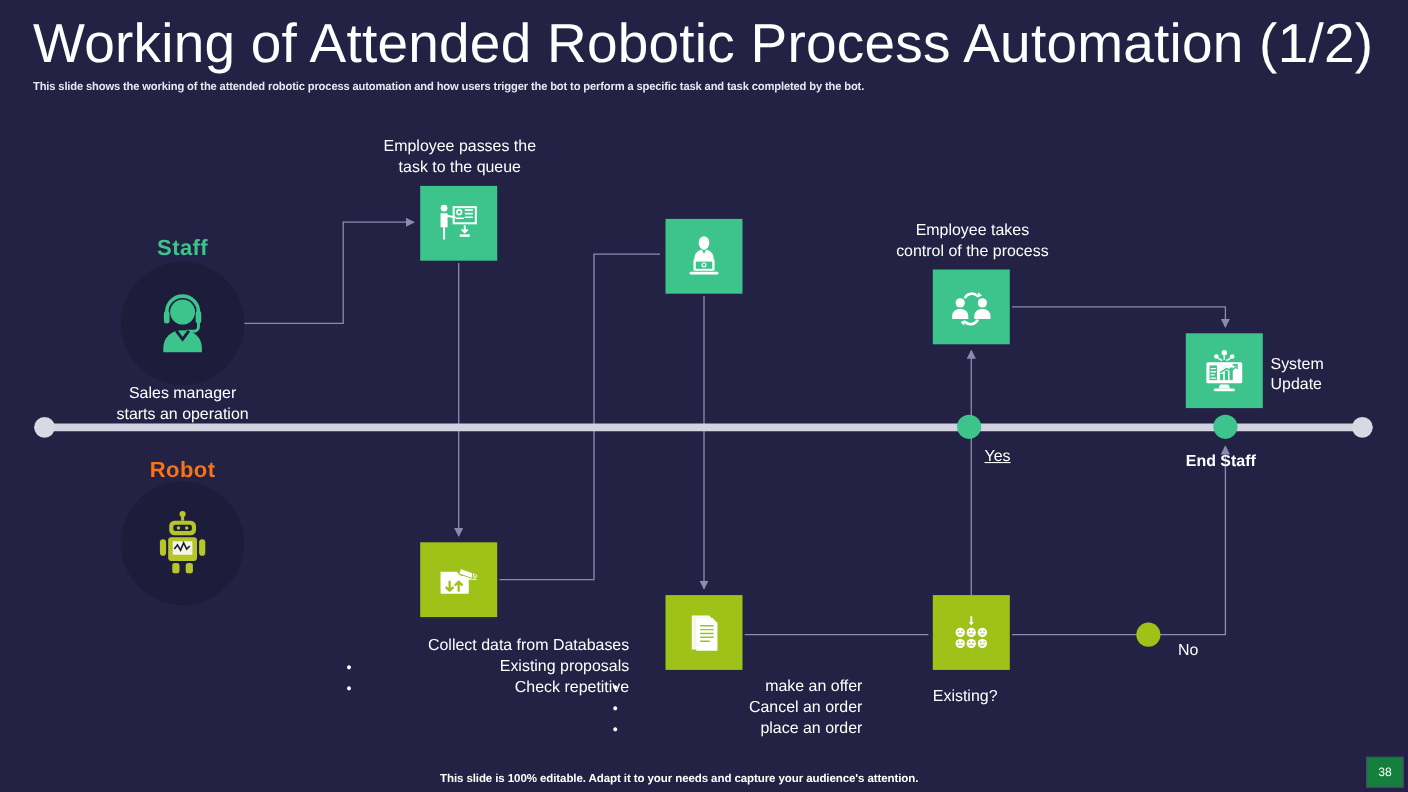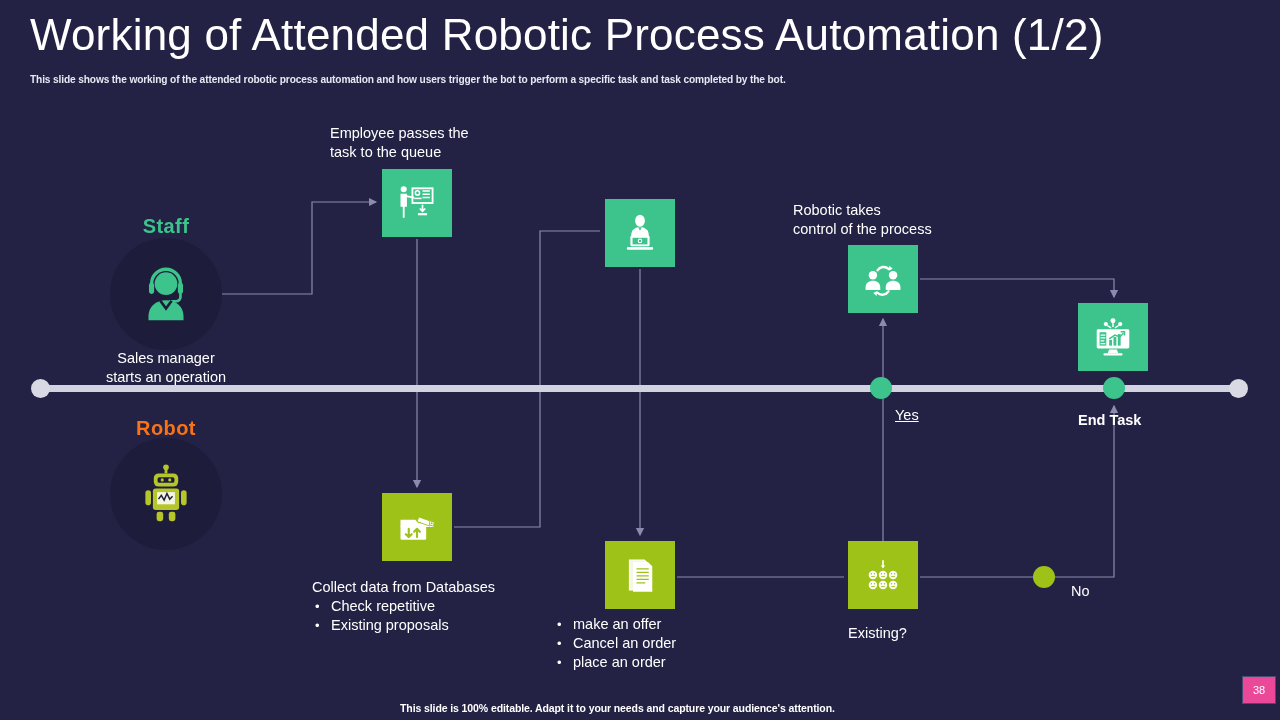--- a/index.html
+++ b/index.html
@@ -10,21 +10,21 @@
     overflow: hidden;
   }
   #slide {
     position: relative;
     width: 1280px; height: 720px;
     background: #232244;
   }
   
   .title {
     position: absolute; left: 30px; top: 10px;
-    font-size: 44px; font-weight: 300; color: #ffffff;
+    font-size: 50px; font-weight: 300; color: #ffffff;
     letter-spacing: 0.2px; white-space: nowrap;
   }
   .subtitle {
     position: absolute; left: 30px; top: 73px;
     font-size: 10.5px; color: #e8e8f2; font-weight: 600;
     letter-spacing: -0.15px; white-space: nowrap;
     transform: scaleX(0.97); transform-origin: left center;
   }
   
   .timeline {
@@ -52,21 +52,21 @@
   .lane-label {
     position: absolute; font-size: 20px; font-weight: 700; letter-spacing: 0.4px;
   }
   .lane-staff { left: 110px; top: 215px; width: 112px; text-align: center; color: #3cc48c; }
   .lane-robot { left: 110px; top: 417px; width: 112px; text-align: center; color: #f97316; }
 
   .caption {
     position: absolute; color: #ffffff; font-size: 14.5px; line-height: 19px;
     text-align: center;
   }
-  .caption-left { text-align: left; }
+  .caption-left { text-align: right; }
 
   
   .tile {
     position: absolute; display: flex; align-items: center; justify-content: center;
   }
   .tile.green { background: #3cc48c; }
   .tile.olive { background: #9fc219; }
 
   .tile-queue   { left: 382px; top: 169px; width: 70px; height: 68px; }
   .tile-verify  { left: 605px; top: 199px; width: 70px; height: 68px; }
@@ -74,40 +74,40 @@
   .tile-system  { left: 1078px; top: 303px; width: 70px; height: 68px; }
   .tile-collect { left: 382px; top: 493px; width: 70px; height: 68px; }
   .tile-writing { left: 605px; top: 541px; width: 70px; height: 68px; }
   .tile-excep   { left: 848px; top: 541px; width: 70px; height: 68px; }
 
   
   #wires { position: absolute; left: 0; top: 0; width: 1280px; height: 720px; pointer-events: none; }
 
   
   .lbl { position: absolute; color: #ffffff; font-size: 14.5px; line-height: 19px; }
-  .lbl.center { }
+  .lbl.center { text-align: center; }
   .bullets { list-style: none; margin: 0; padding: 0; }
   .bullets li { position: relative; padding-left: 19px; }
   .bullets li::before {
     content: "\2022"; position: absolute; left: 3px; top: 0; color: #ffffff; font-size: 13px;
   }
   .bold { font-weight: 700; }
 
   
   .footer-bar {
     position: absolute; left: 0; bottom: 0; width: 1280px; height: 30px;
     background: #232244;
   }
   .footer-text {
     position: absolute; left: 400px; bottom: 6px;
     font-size: 10.5px; color: #ffffff; font-weight: 600; letter-spacing: -0.1px;
   }
   .page-badge {
-    position: absolute; right: 4px; bottom: 16px; width: 34px; height: 28px;
-    background: #ec4899; border: 1px solid #4a4a75;
+    position: absolute; right: 4px; bottom: 4px; width: 34px; height: 28px;
+    background: #15803d; border: 1px solid #4a4a75;
     display: flex; align-items: center; justify-content: center;
     color: #ffffff; font-size: 11px;
   }
 </style>
 </head>
 <body>
 
 <div id="slide">
 
   <div class="title">Working of Attended Robotic Process Automation (1/2)</div>
@@ -140,21 +140,21 @@
   </svg>
 
   <div class="timeline"></div>
   <div class="node node-start"></div>
   <div class="node node-end"></div>
   <div class="node node-yes"></div>
   <div class="node node-endtask"></div>
   <div class="node node-no"></div>
 
   <div class="lbl" style="left:895px; top:406px;text-decoration:underline;">Yes</div>
-  <div class="lbl bold" style="left:1078px; top:411px;">End Task</div>
+  <div class="lbl bold" style="left:1078px; top:411px;">End Staff</div>
   <div class="lbl" style="left:1071px; top:582px;">No</div>
 
   <div class="lane-staff lane-label">Staff</div>
   <div class="avatar avatar-staff">
     <svg width="66" height="66" viewBox="0 0 64 64">
       <circle cx="32" cy="22" r="11" fill="#3cc48c"></circle>
       <path d="M18 22a14 14 0 0 1 28 0" fill="none" stroke="#3cc48c" stroke-width="3.2" stroke-linecap="round"></path>
       <rect x="15.5" y="21" width="5" height="11" rx="2.4" fill="#3cc48c"></rect>
       <rect x="43.5" y="21" width="5" height="11" rx="2.4" fill="#3cc48c"></rect>
       <path d="M46 31.5v3.5a4 4 0 0 1-4 4h-6" fill="none" stroke="#3cc48c" stroke-width="2.6" stroke-linecap="round"></path>
@@ -210,21 +210,21 @@
       <path d="M14 26c0-5.5 4.5-9 10-9s10 3.5 10 9v2H14z" fill="#ffffff"></path>
       <path d="M22 17.5l2 4 2-4" fill="#3cc48c"></path>
       <rect x="13" y="27" width="22" height="12" rx="1.5" fill="#ffffff"></rect>
       <rect x="15.5" y="29.5" width="17" height="7.5" fill="#3cc48c"></rect>
       <circle cx="24" cy="33" r="2" fill="none" stroke="#ffffff" stroke-width="1.2"></circle>
       <rect x="9" y="40" width="30" height="3" rx="1.4" fill="#ffffff"></rect>
     </svg>
   </div>
 
   <div class="lbl center" style="left:793px; top:201px; width:182px;">
-    <span>Robotic takes</span><br>
+    <span>Employee takes</span><br>
     <span>control of the process</span>
   </div>
   <div class="tile green tile-control">
     <svg width="44" height="44" viewBox="0 0 48 48">
       <circle cx="13" cy="20" r="4.6" fill="#ffffff"></circle>
       <path d="M5 33c0-4.4 3.6-7 8-7s8 2.6 8 7v3H5z" fill="#ffffff"></path>
       <circle cx="35" cy="20" r="4.6" fill="#ffffff"></circle>
       <path d="M27 33c0-4.4 3.6-7 8-7s8 2.6 8 7v3H27z" fill="#ffffff"></path>
       <path d="M18 14.5c2.5-4 8.5-5 12-1.5" fill="none" stroke="#ffffff" stroke-width="2.6" stroke-linecap="round"></path>
       <path d="M31 9.5l3.6 3.2-4.3 2.3z" fill="#ffffff"></path>
@@ -244,37 +244,41 @@
       <path d="M11 22h5M11 25h5M11 28h4M11 31h5" stroke="#ffffff" stroke-width="1.3"></path>
       <rect x="20" y="27" width="3" height="6" fill="#3cc48c"></rect>
       <rect x="24.5" y="24" width="3" height="9" fill="#3cc48c"></rect>
       <rect x="29" y="21" width="3" height="12" fill="#3cc48c"></rect>
       <path d="M20 26l6-4 5 2 4-4" fill="none" stroke="#3cc48c" stroke-width="1.5"></path>
       <path d="M32 18.5h4v4" fill="none" stroke="#3cc48c" stroke-width="1.5"></path>
       <path d="M20 37h8l1.5 4h-11z" fill="#ffffff"></path>
       <rect x="14" y="41" width="20" height="2.4" rx="1.2" fill="#ffffff"></rect>
     </svg>
   </div>
+  <div class="lbl" style="left:1155px; top:322px; width:110px;">
+    <span>System</span><br>
+    <span>Update</span>
+  </div>
 
   <div class="tile olive tile-collect">
     <svg width="44" height="44" viewBox="0 0 48 48">
       <path d="M6 16h16l4 4h16v4H6z" fill="#ffffff"></path>
       <path d="M26 13l14 5-2 5-14-5z" fill="#ffffff" stroke="#9fc219" stroke-width="1"></path>
       <path d="M38 17l5 2-1.5 4-4-1.5z" fill="#ffffff" stroke="#9fc219" stroke-width="1"></path>
       <circle cx="40" cy="20" r="1.1" fill="#9fc219"></circle>
       <rect x="6" y="22" width="28" height="16" rx="1.5" fill="#ffffff"></rect>
       <path d="M15 26v9M15 35l-3.2-3.2M15 35l3.2-3.2" stroke="#9fc219" stroke-width="2.3" fill="none" stroke-linecap="round"></path>
       <path d="M24 35v-9M24 26l-3.2 3.2M24 26l3.2 3.2" stroke="#9fc219" stroke-width="2.3" fill="none" stroke-linecap="round"></path>
     </svg>
   </div>
   <div class="lbl caption-left" style="left:312px; top:578px; width:260px;">
     <div>Collect data from Databases</div>
     <ul class="bullets">
+      <li>Existing proposals</li>
       <li>Check repetitive</li>
-      <li>Existing proposals</li>
     </ul>
   </div>
 
   <div class="tile olive tile-writing">
     <svg width="42" height="42" viewBox="0 0 48 48">
       <path d="M12 7h17l5 5v29H12z" fill="#f4f7e6" stroke="#ffffff" stroke-width="1.4"></path>
       <path d="M16 9h17l5 5v29H16z" fill="#ffffff"></path>
       <path d="M20 17h14M20 21h14M20 25h14M20 29h14M20 33h10" stroke="#9fc219" stroke-width="1.5"></path>
     </svg>
   </div>

